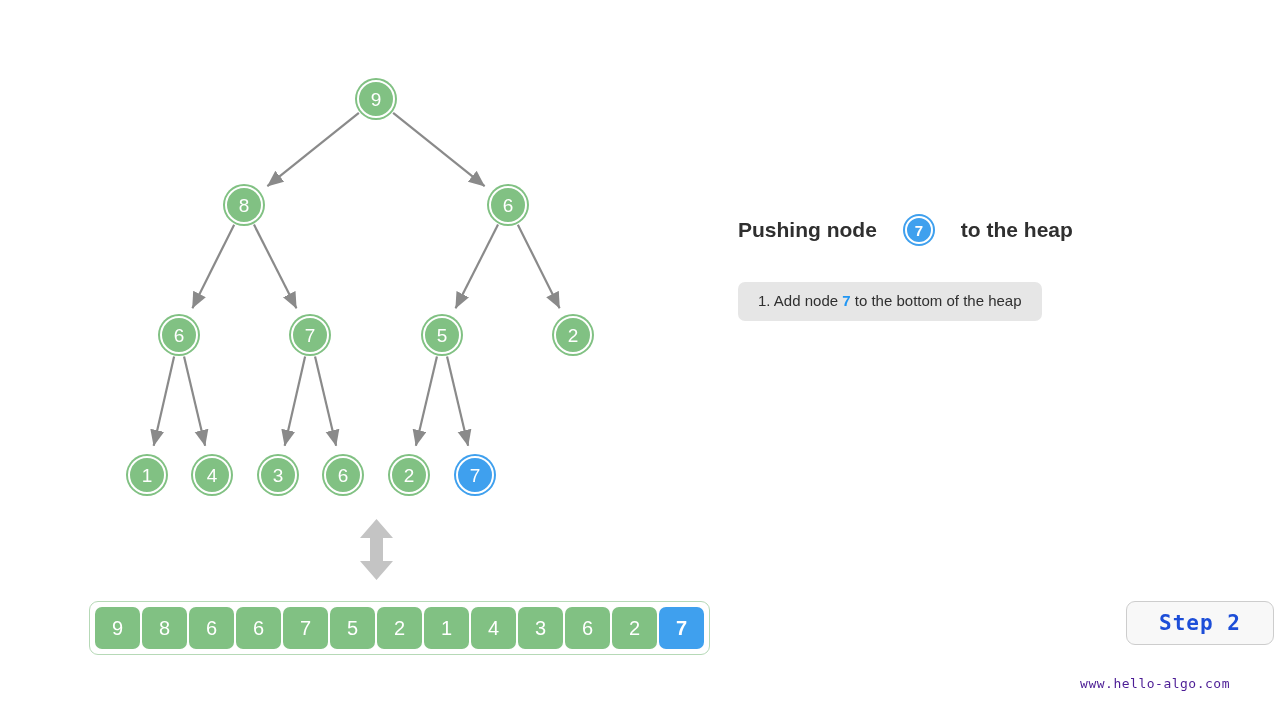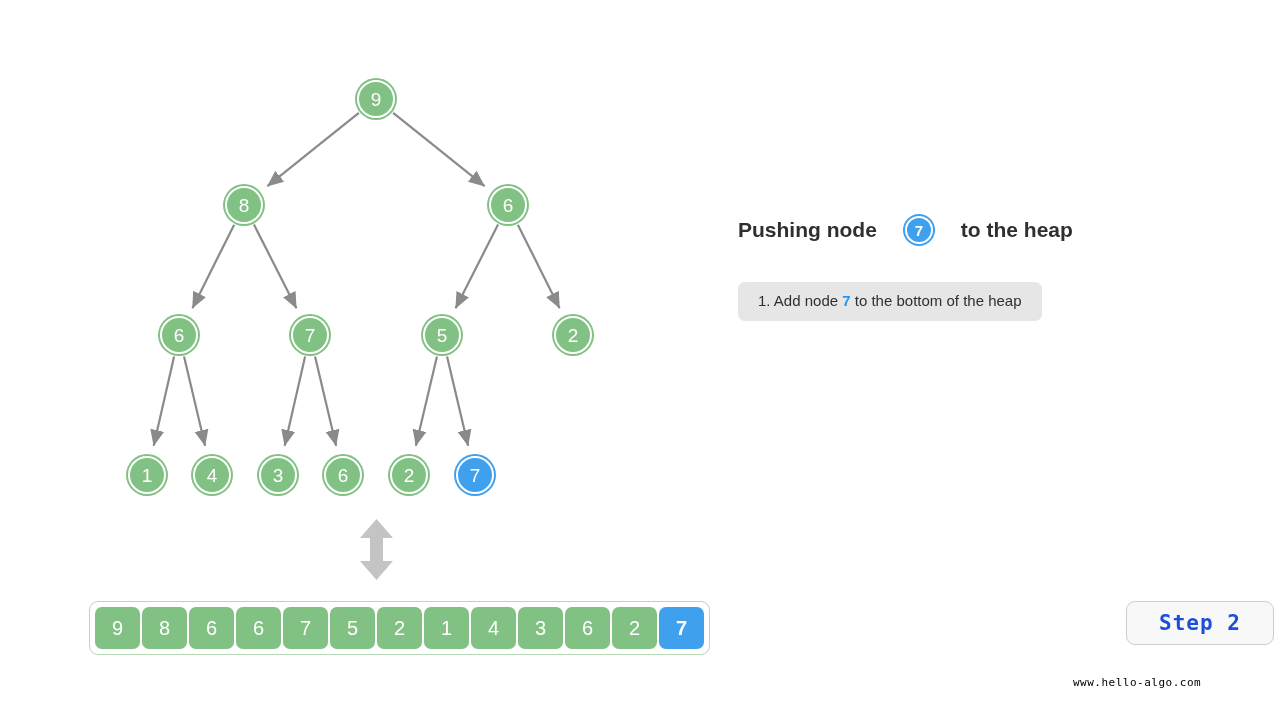--- a/index.html
+++ b/index.html
@@ -160,24 +160,24 @@
     color: #1d4ed8;
     letter-spacing: 1px;
     box-sizing: border-box;
     margin-left: 44px;
   }
   #footer {
     position: absolute;
     left: 1073px;
     top: 676px;
     width: 157px;
-    text-align: left;
+    text-align: right;
     font-family: "DejaVu Sans Mono", monospace;
-    font-size: 11px;
-    color: #000000;
+    font-size: 13px;
+    color: #4c1d95;
     letter-spacing: 0.5px;
   }
 </style>
 </head>
 <body>
 
 <div id="stage">
 
   <div id="tree-area">
     <svg id="edges" viewBox="0 0 720 520" width="720" height="520">

